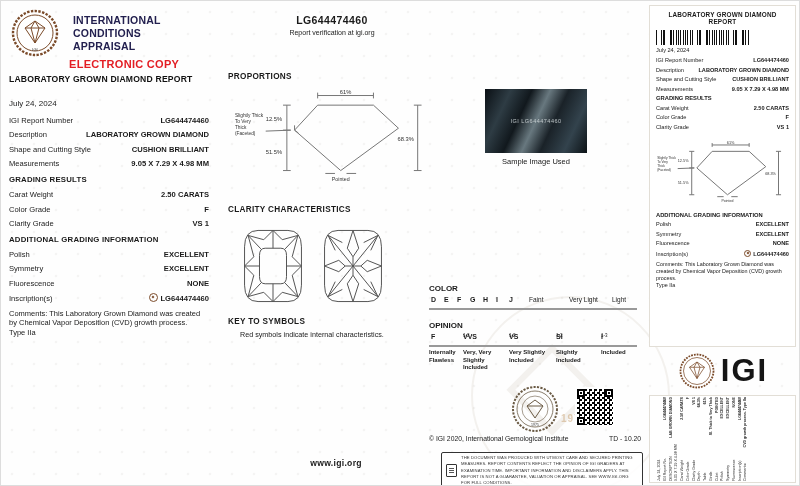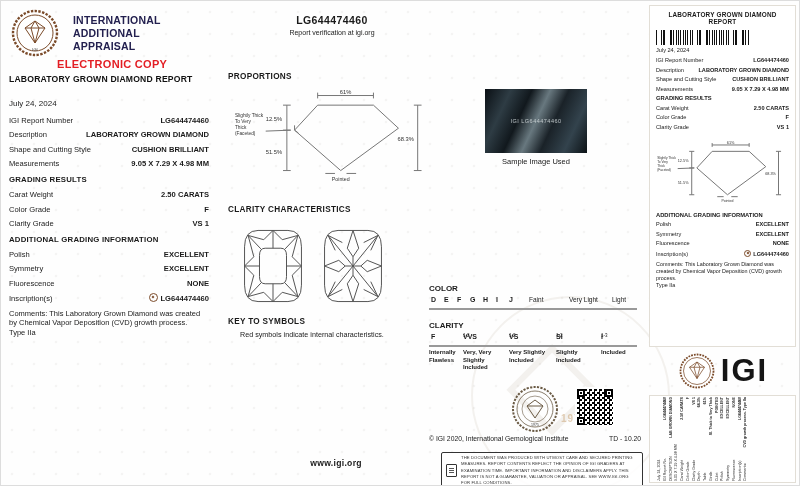--- a/index.html
+++ b/index.html
@@ -85,24 +85,24 @@
   <div class="abs wm-year" style="left:560px;top:412px;">1975</div>
 
   <svg class="abs" style="left:10px;top:8px;" width="48" height="48" viewBox="0 0 48 48">
     <circle cx="24" cy="24" r="22" fill="#fff" stroke="#7b4b2a" stroke-width="2.4" stroke-dasharray="2.4,1.4"></circle>
     <circle cx="24" cy="24" r="18" fill="none" stroke="#7b4b2a" stroke-width="1"></circle>
     <path d="M24,12 L34,19 L24,34 L14,19 Z M14,19 H34 M24,12 L20,19 L24,34 M24,12 L28,19 L24,34" fill="none" stroke="#7b4b2a" stroke-width="1"></path>
     <text x="24" y="42" text-anchor="middle" font-size="4" fill="#7b4b2a">IGI</text>
   </svg>
   <div class="abs brand" style="left:66px;top:13px;margin-left:6px;">
     <div>INTERNATIONAL</div>
-    <div>ADDITIONAL</div>
+    <div>CONDITIONS</div>
     <div>APPRAISAL</div>
   </div>
-  <div class="abs ecopy" style="left:12px;top:57px;padding-left:44px;">ELECTRONIC COPY</div>
+  <div class="abs ecopy" style="left:24px;top:57px;padding-left:44px;">ELECTRONIC COPY</div>
   <div class="abs rpt-title" style="left:8px;top:73px;">LABORATORY GROWN DIAMOND REPORT</div>
 
   <div class="abs" style="left:8px;top:98px;width:200px;">
     <div class="date" style="margin-bottom:8px;">July 24, 2024</div>
     <div class="r">
         <span class="l">IGI Report Number</span>
         <span class="v">LG644474460</span>
       </div>
     <div class="r">
         <span class="l">Description</span>
@@ -226,21 +226,21 @@
     </div>
     <div class="ranges">
       <span style="left:100px;top:12px;">Faint</span>
       <span style="left:140px;top:12px;">Very Light</span>
       <span style="left:183px;top:12px;">Light</span>
     </div>
     <div class="rule" style="left:0;top:24px;width:208px;"></div>
   </div>
 
   <div class="abs" style="left:428px;top:320px;width:208px;height:46px;">
-    <div class="scale-title">CLARITY</div>
+    <div class="scale-title">OPINION</div>
     <div class="grades">
       <span style="left:2px;top:12px;"><span>F</span><sup></sup></span>
       <span style="left:34px;top:12px;"><span>VVS</span><sup>1-2</sup></span>
       <span style="left:80px;top:12px;"><span>VS</span><sup>1-2</sup></span>
       <span style="left:127px;top:12px;"><span>SI</span><sup>1-2</sup></span>
       <span style="left:172px;top:12px;"><span>I</span><sup>1-3</sup></span>
     </div>
     <div class="rule" style="left:0;top:24px;width:208px;"></div>
     <div class="descs">
       <div style="left:0;top:28px;">Internally Flawless</div>

